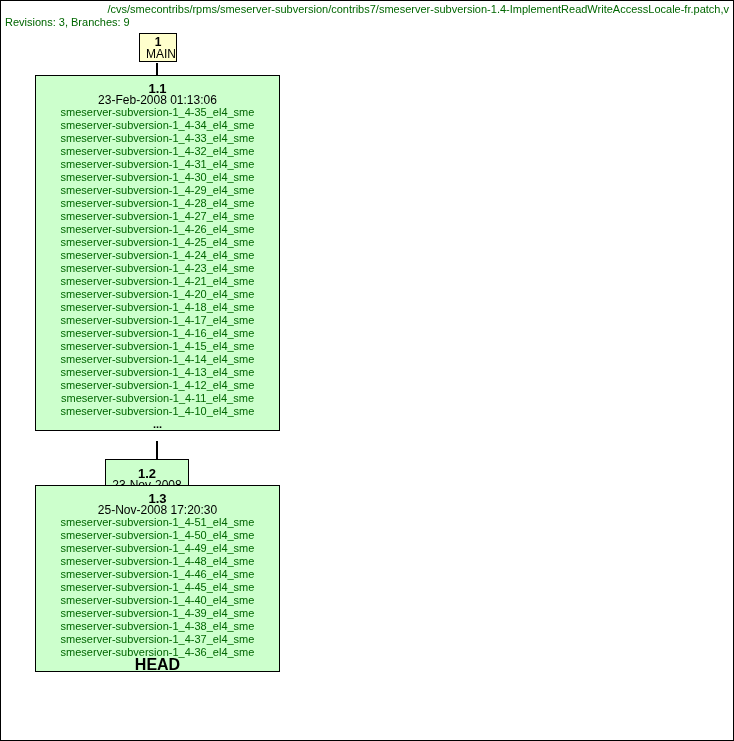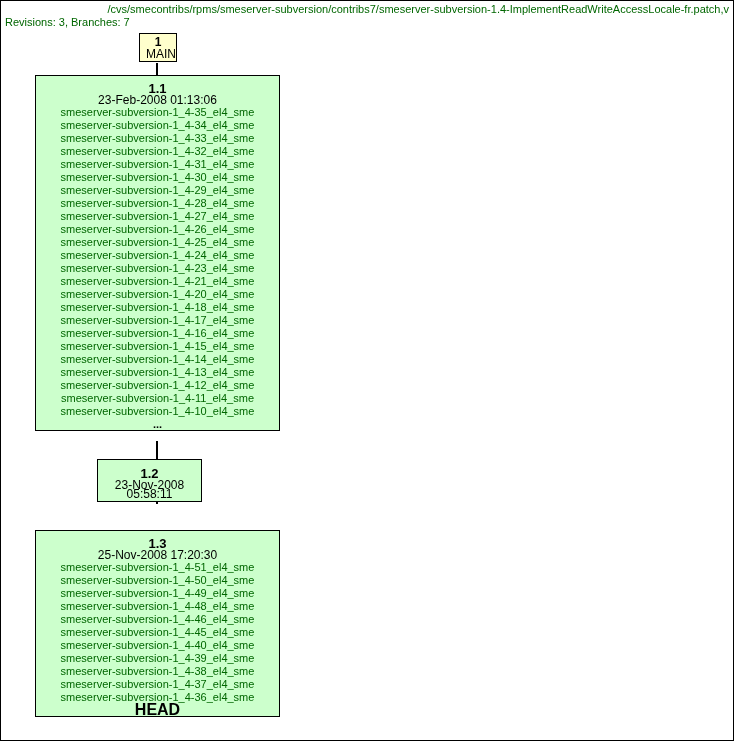--- a/index.html
+++ b/index.html
@@ -101,21 +101,21 @@
     background: #000;
   }
 </style>
 </head>
 <body>
 
 <div class="page">
 
   <div class="header">
     <div class="path">/cvs/smecontribs/rpms/smeserver-subversion/contribs7/smeserver-subversion-1.4-ImplementReadWriteAccessLocale-fr.patch,v</div>
-    <div class="meta">Revisions: 3, Branches: 7</div>
+    <div class="meta">Revisions: 3, Branches: 9</div>
   </div>
 
   <div class="diagram">
 
     <div class="vline" style="left:155px; top:32px; height:12px;"></div>
     <div class="vline" style="left:155px; top:410px; height:18px;"></div>
     <div class="vline" style="left:155px; top:455px; height:18px;"></div>
 
     <div class="branch-box" style="left:138px; top:2px;">
       <div class="branch-num">1</div>
@@ -147,26 +147,26 @@
           <div class="rev-tag">smeserver-subversion-1_4-15_el4_sme</div>
           <div class="rev-tag">smeserver-subversion-1_4-14_el4_sme</div>
           <div class="rev-tag">smeserver-subversion-1_4-13_el4_sme</div>
           <div class="rev-tag">smeserver-subversion-1_4-12_el4_sme</div>
           <div class="rev-tag">smeserver-subversion-1_4-11_el4_sme</div>
           <div class="rev-tag">smeserver-subversion-1_4-10_el4_sme</div>
         </div>
       <div class="rev-ell">...</div>
     </div>
 
-    <div class="rev-box" style="left:96px; top:428px; width:105px; padding:1px 4px 2px 4px;">
+    <div class="rev-box" style="left:104px; top:428px; width:84px; padding:1px 4px 2px 4px;">
       <div class="rev-num">1.2</div>
       <div class="rev-date">23-Nov-2008 05:58:11</div>
     </div>
 
-    <div class="rev-box" id="rev3" style="left:34px; top:499px; width:245px;">
+    <div class="rev-box" id="rev3" style="left:34px; top:454px; width:245px;">
       <div class="rev-num">1.3</div>
       <div class="rev-date">25-Nov-2008 17:20:30</div>
       <div class="rev-tags" id="rev3-tags">
           <div class="rev-tag">smeserver-subversion-1_4-51_el4_sme</div>
           <div class="rev-tag">smeserver-subversion-1_4-50_el4_sme</div>
           <div class="rev-tag">smeserver-subversion-1_4-49_el4_sme</div>
           <div class="rev-tag">smeserver-subversion-1_4-48_el4_sme</div>
           <div class="rev-tag">smeserver-subversion-1_4-46_el4_sme</div>
           <div class="rev-tag">smeserver-subversion-1_4-45_el4_sme</div>
           <div class="rev-tag">smeserver-subversion-1_4-40_el4_sme</div>

